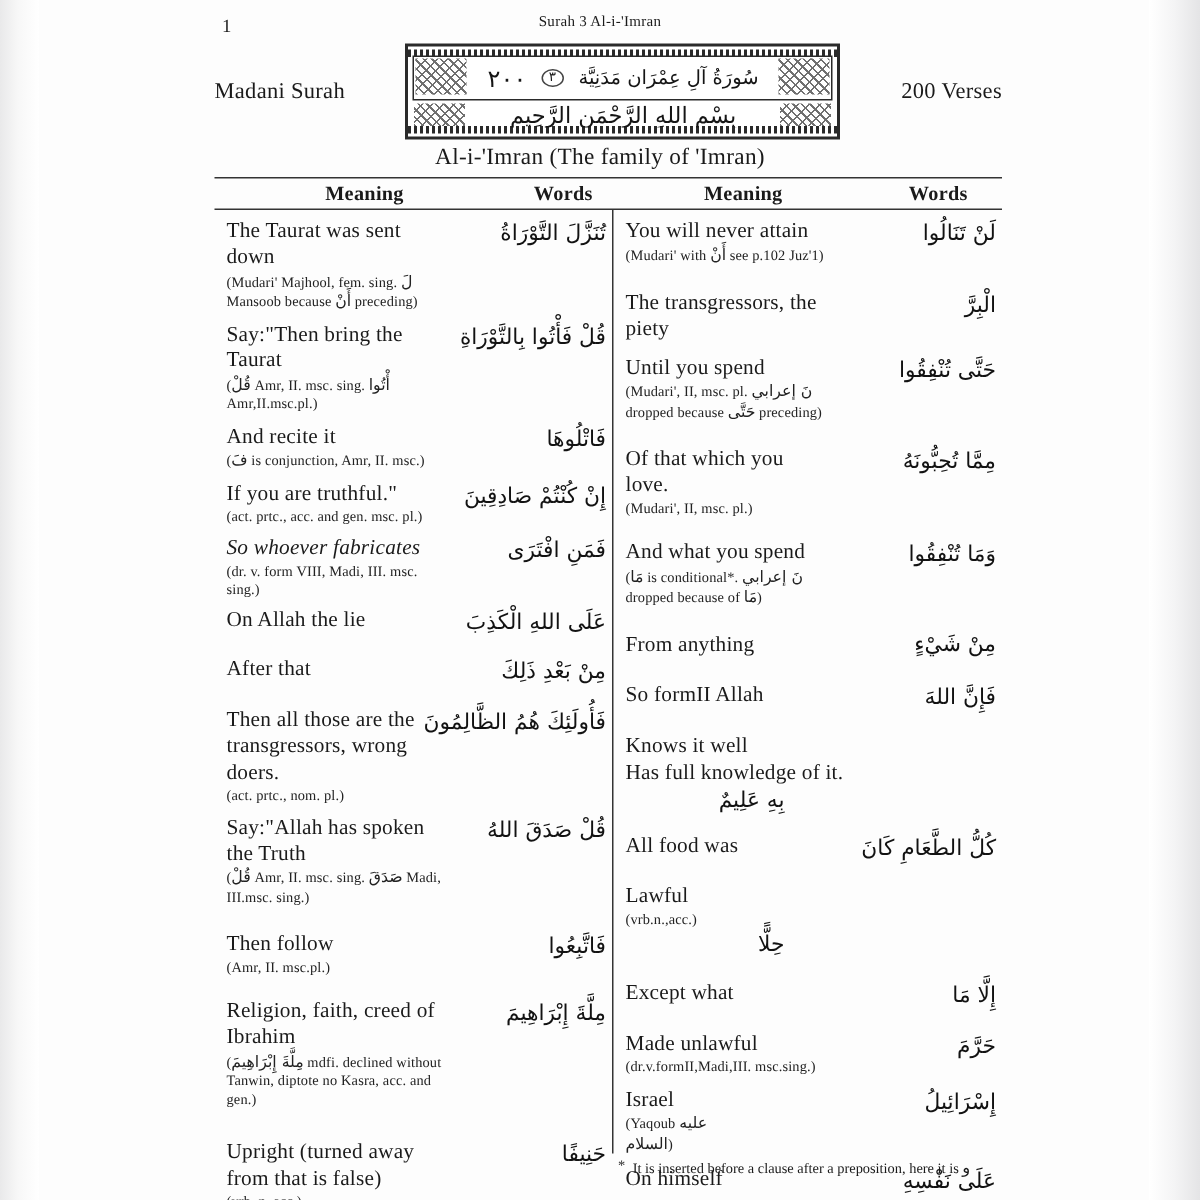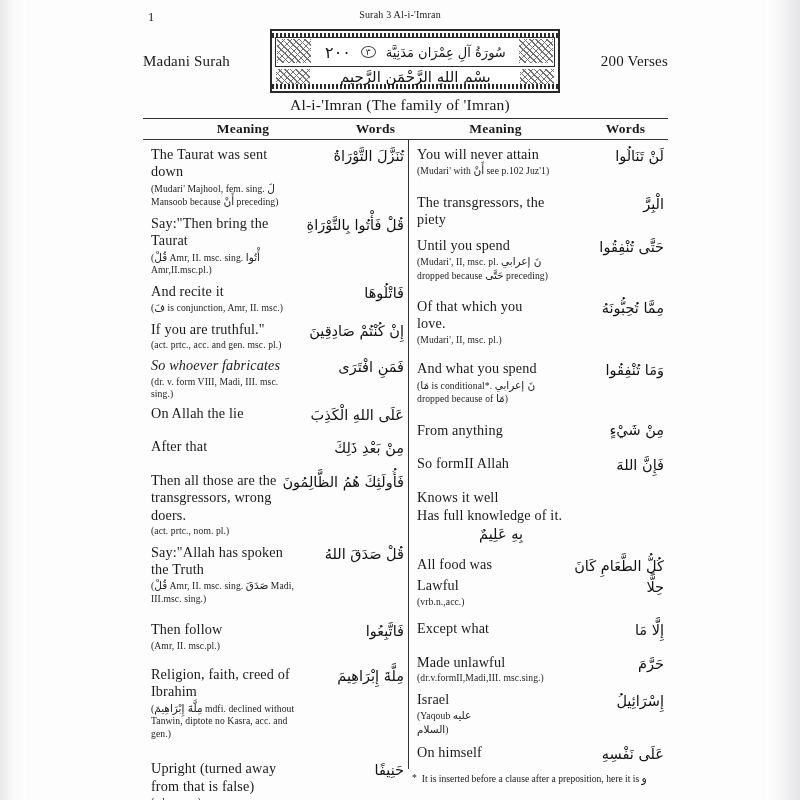--- a/index.html
+++ b/index.html
@@ -449,21 +449,21 @@
 Has full knowledge of it.</div>
               </div>
               <div class="word">بِهِ عَلِيمٌ</div>
             </div>
             <div class="entry" style="margin-top: 10px;">
               <div class="meaning">
                 <div class="m-main" style="white-space: pre-line;">All food was</div>
               </div>
               <div class="word">كُلُّ الطَّعَامِ كَانَ</div>
             </div>
-            <div class="entry" style="">
+            <div class="entry" style="margin-top: 12px; flex-direction: column;">
               <div class="meaning">
                 <div class="m-main" style="white-space: pre-line;">Lawful</div>
                 <div class="m-note"><span>(vrb.n.,acc.)</span></div>
               </div>
               <div class="word">حِلًّا</div>
             </div>
             <div class="entry" style="margin-top: 12px;">
               <div class="meaning">
                 <div class="m-main" style="white-space: pre-line;">Except what</div>
               </div>

